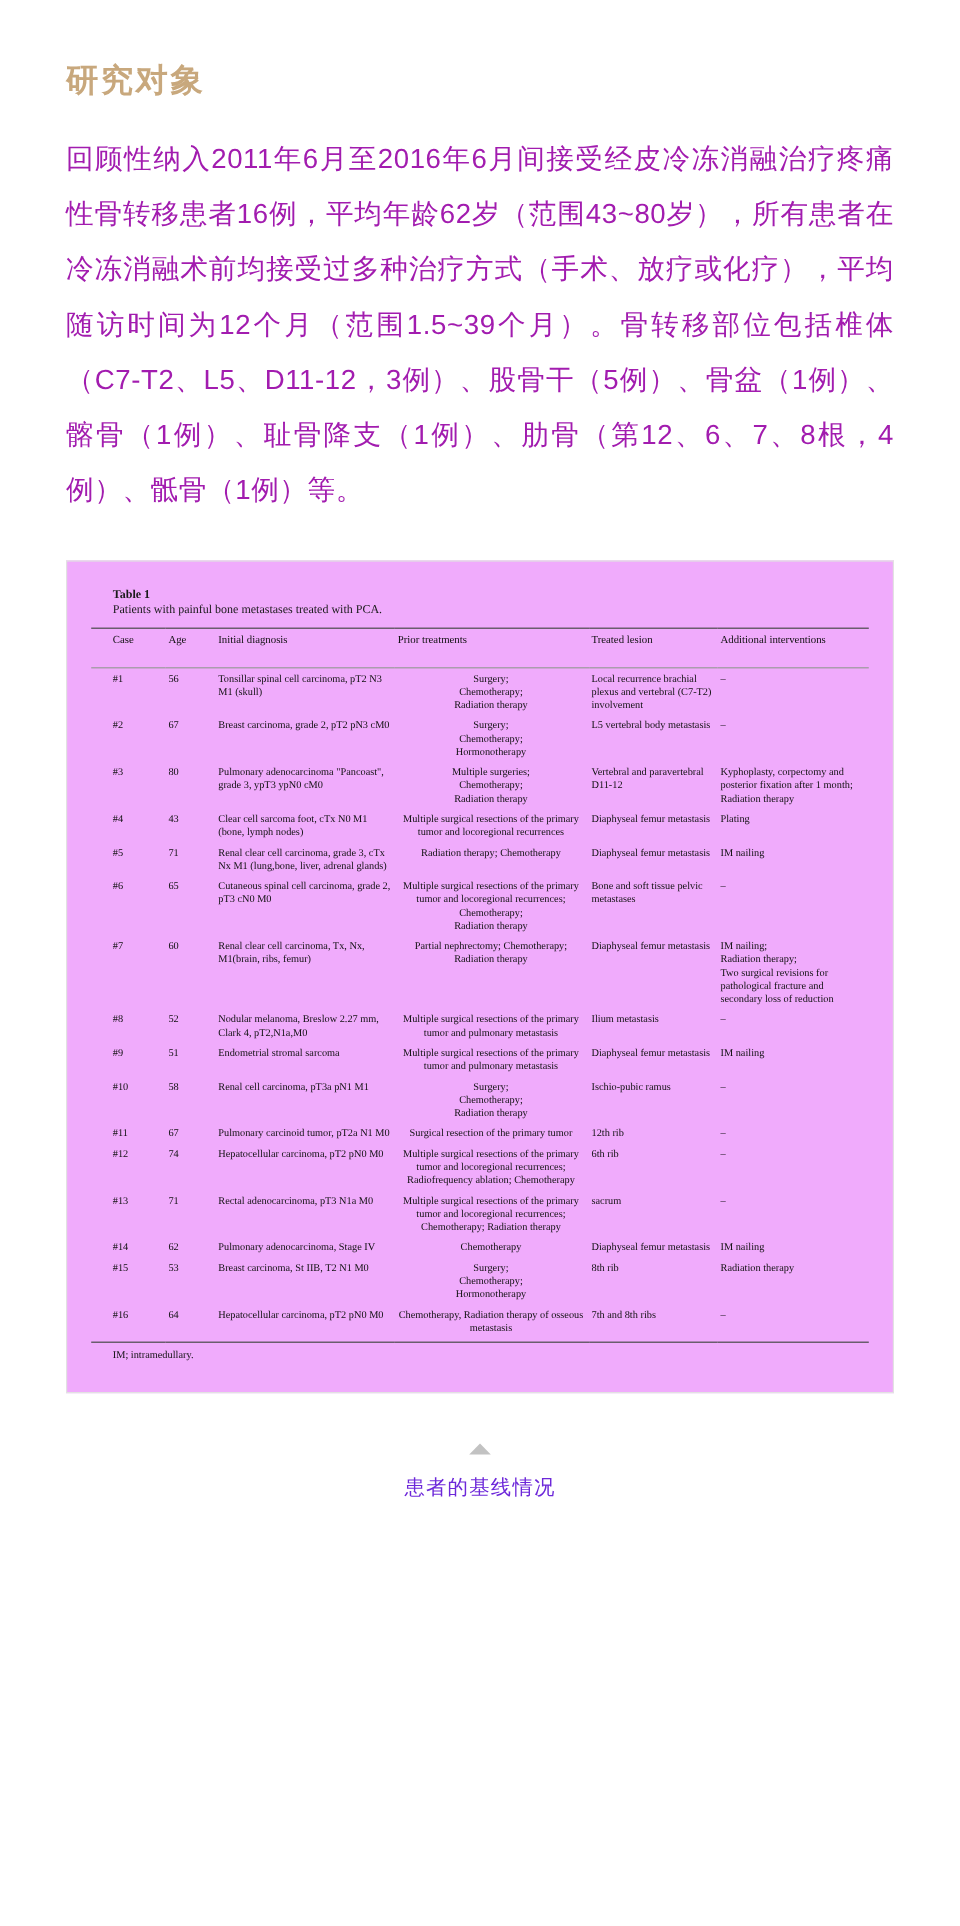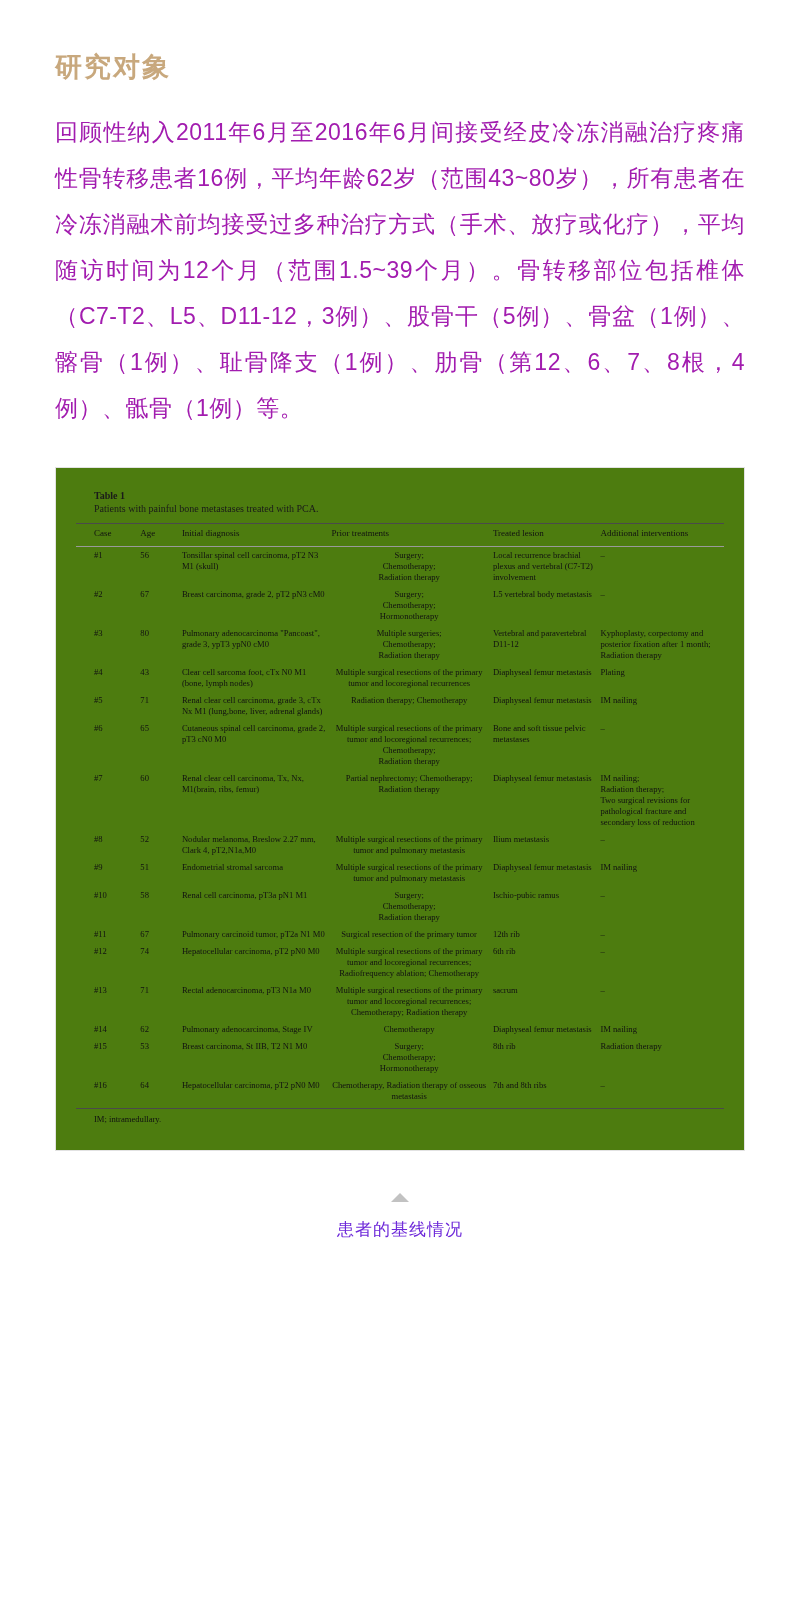--- a/index.html
+++ b/index.html
@@ -33,21 +33,21 @@
     line-height: 2.0;
     color: #a21caf;
     text-align: justify;
     text-justify: inter-ideograph;
     letter-spacing: 0.5px;
     margin-bottom: 30px;
   }
   .figure-card {
     margin-top: 36px;
     border: 1px solid #e2e2e2;
-    background: #4d7c0f;
+    background: #f0abfc;
     padding: 22px 20px 26px 20px;
     box-sizing: border-box;
   }
   .tbl-title {
     font-size: 10px;
     font-weight: bold;
     color: #1a1a1a;
     font-family: "Liberation Serif", serif;
     margin-left: 18px;
   }
@@ -64,21 +64,21 @@
     font-size: 8.6px;
     color: #111;
     table-layout: fixed;
   }
   table.pca thead th {
     text-align: left;
     font-weight: normal;
     font-size: 9px;
     border-top: 1px solid #4a4a4a;
     border-bottom: 1px solid #9a9a9a;
-    padding: 4px 4px 8px 2px;
+    padding: 4px 4px 18px 2px;
     vertical-align: bottom;
   }
   table.pca tbody td {
     vertical-align: top;
     padding: 3px 4px 3px 2px;
     line-height: 1.28;
   }
   table.pca tbody tr:last-child td {
     border-bottom: 1px solid #4a4a4a;
     padding-bottom: 6px;

